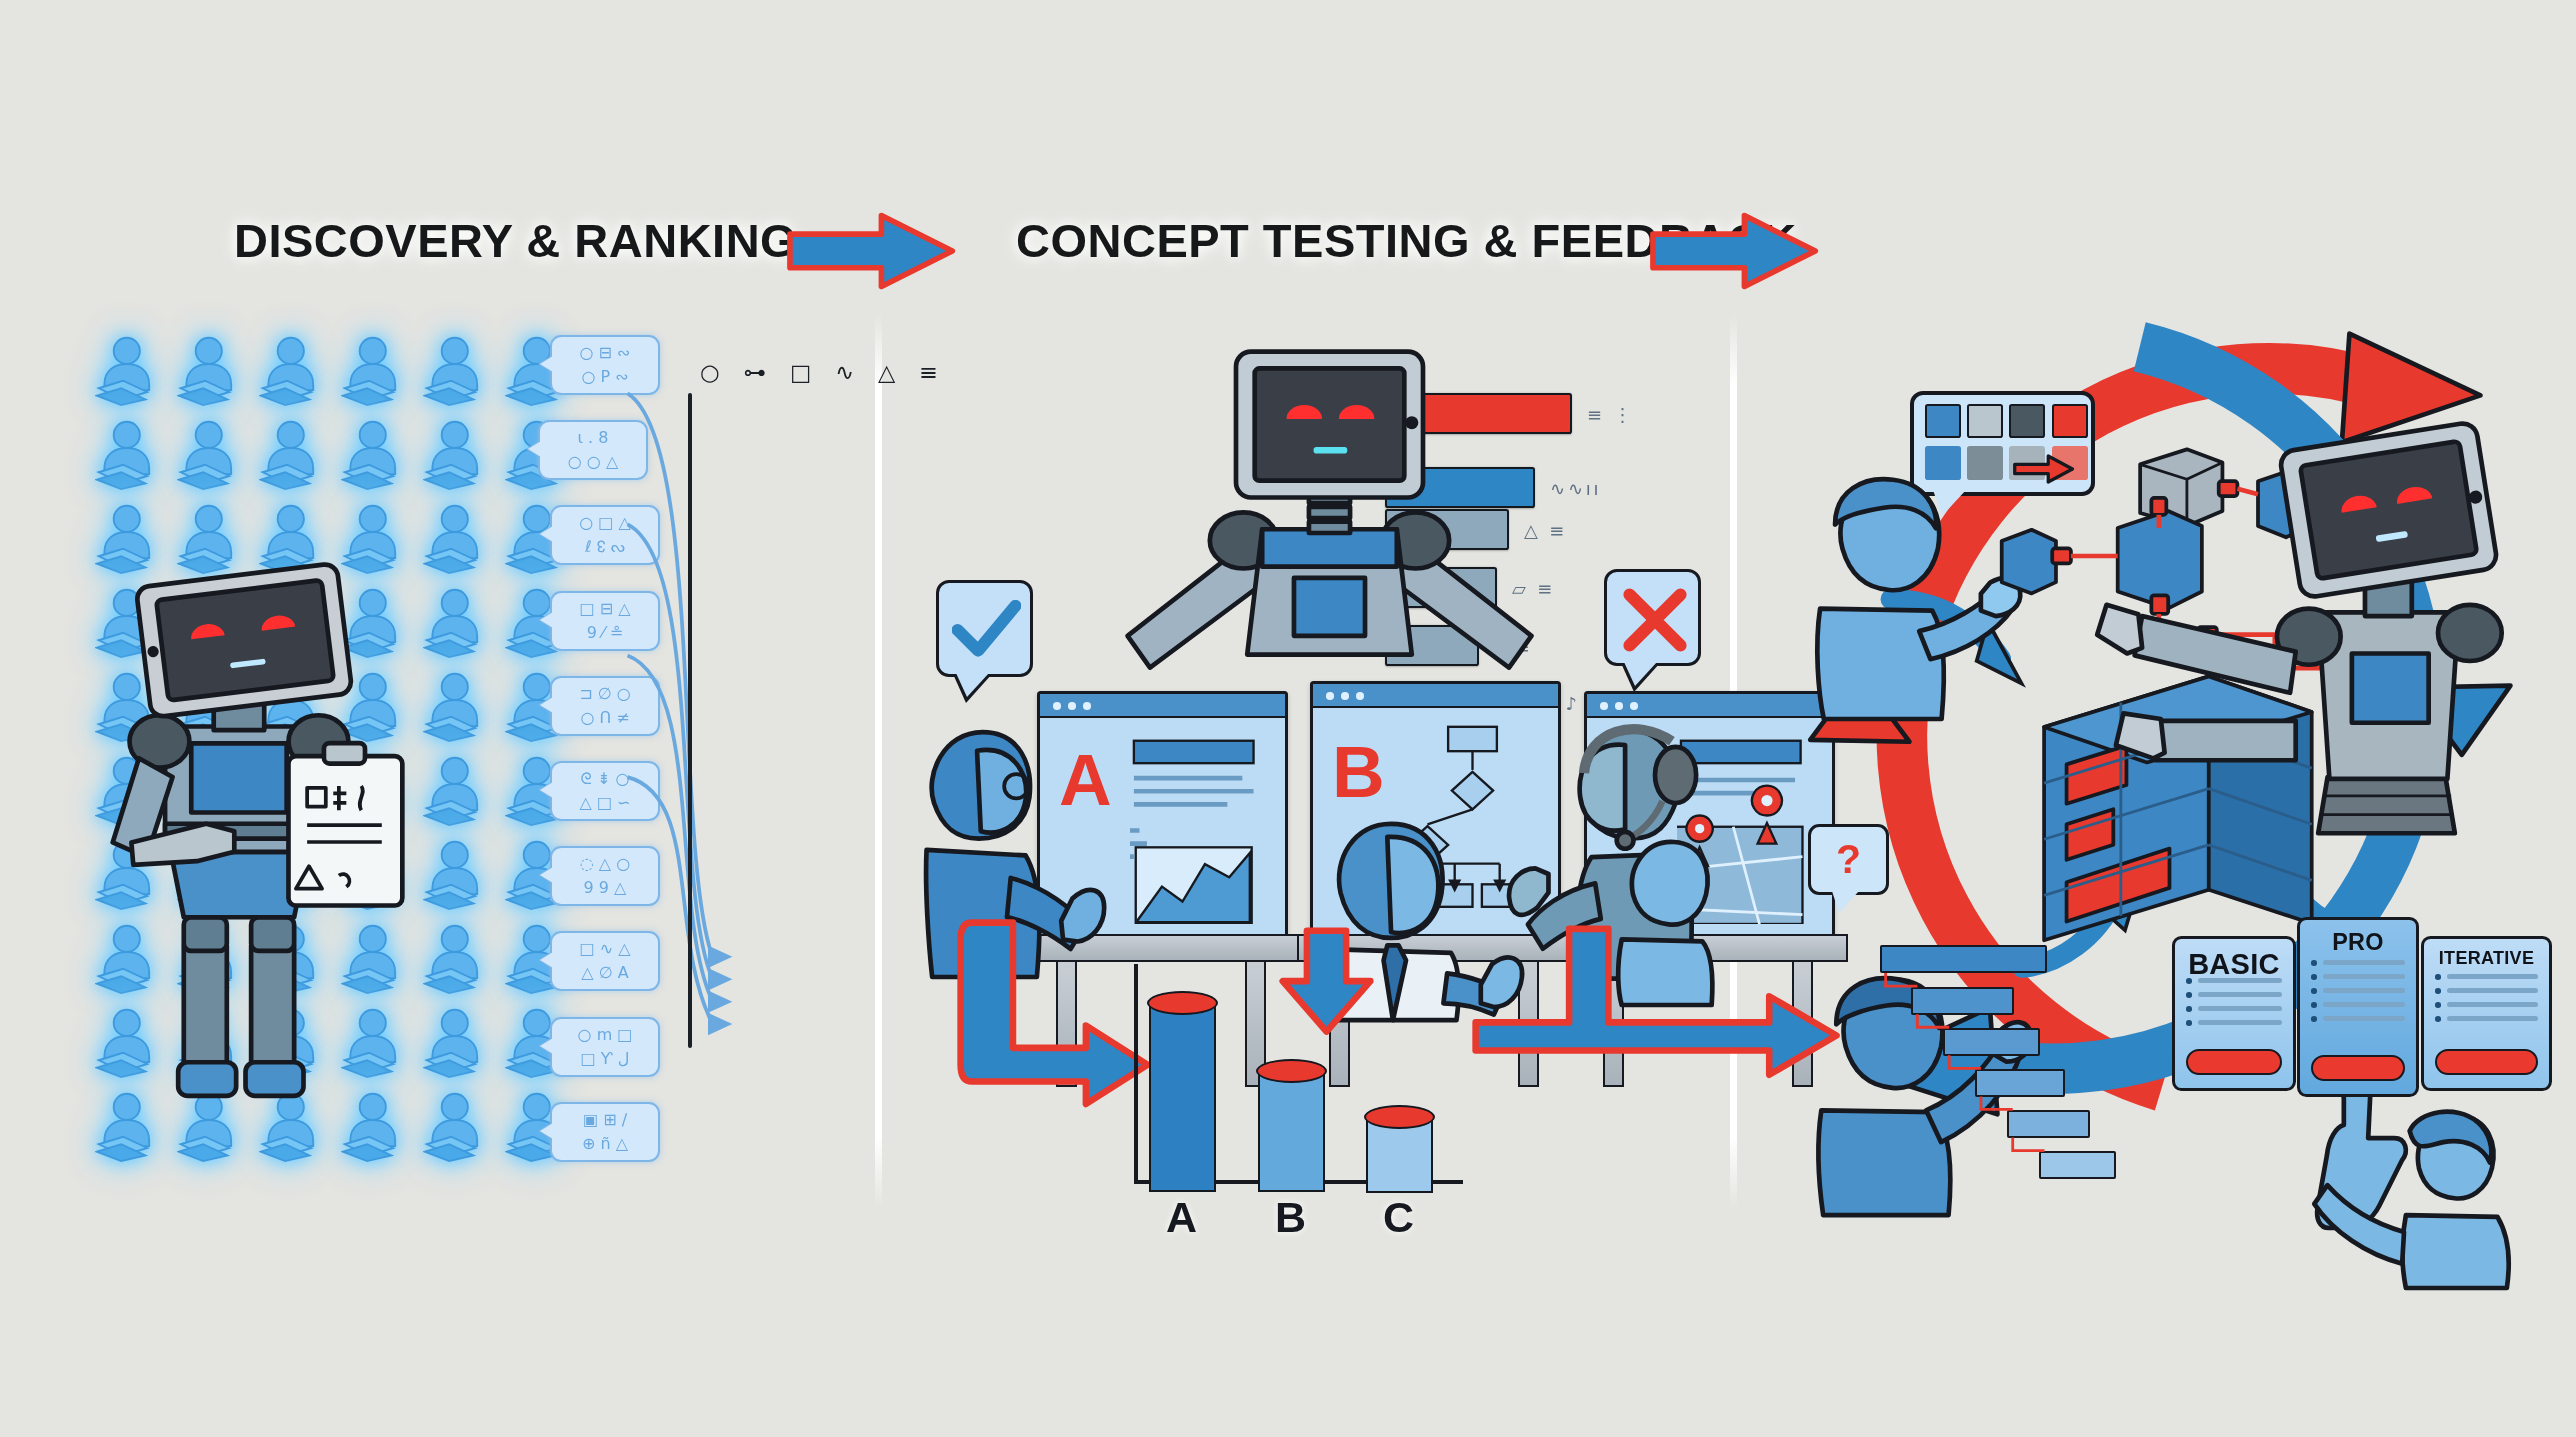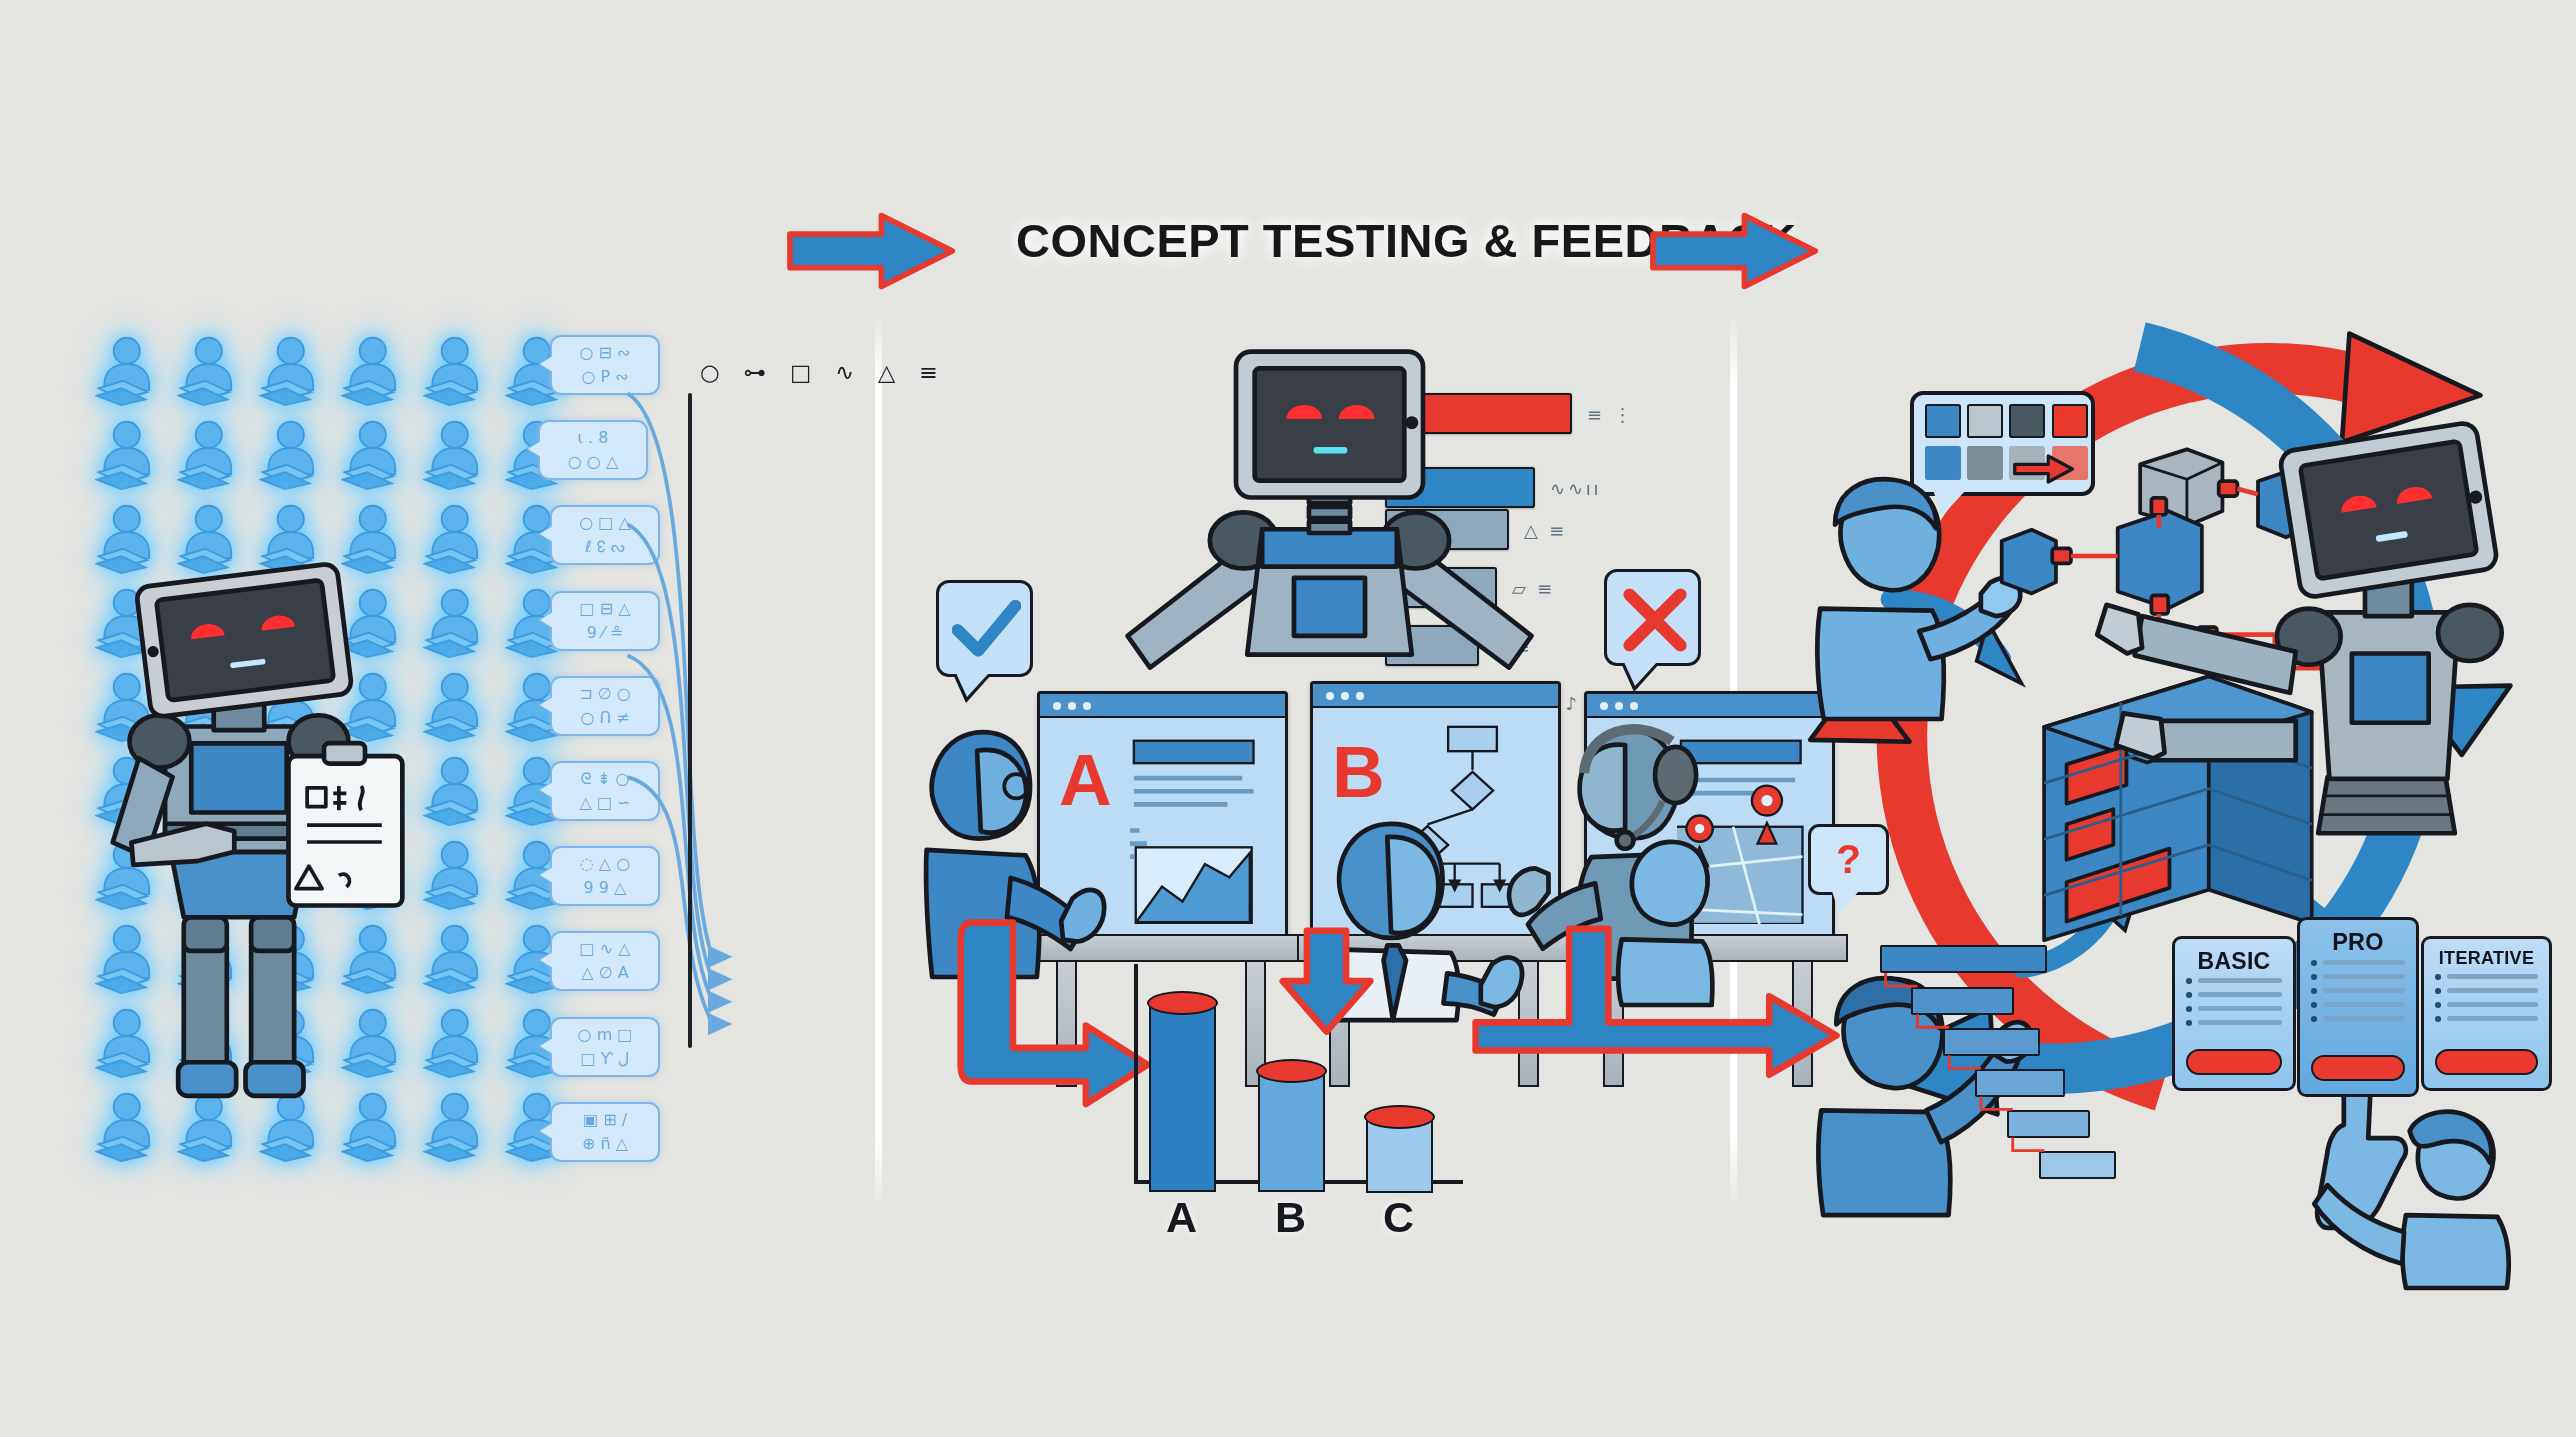--- a/index.html
+++ b/index.html
@@ -210,20 +210,21 @@
     border-left:7.5px solid transparent; border-right:20.6px solid transparent;
     border-top:22.5px solid #cde5f8;
   }
   .gantt-bar { position:absolute; border:2.8px solid #16191f; border-radius:1.9px; }
 </style>
 </head>
 <body>
 
 <div class="canvas">
 
+  <div class="phase-title" id="t1">DISCOVERY &amp; RANKING</div>
   <div class="phase-title" id="t2">CONCEPT TESTING &amp; FEEDBACK</div>
 
   <svg class="arrowsvg" style="left:784px;top:208px;" width="178" height="84" viewBox="0 0 190 90">
     <path d="M6,28 L104,28 L104,8 L180,46 L104,84 L104,64 L6,64 Z" fill="#2f86c5" stroke="#e8392e" stroke-width="6" stroke-linejoin="round"></path>
   </svg>
   <svg class="arrowsvg" style="left:1647px;top:208px;" width="178" height="84" viewBox="0 0 190 90">
     <path d="M6,28 L104,28 L104,8 L180,46 L104,84 L104,64 L6,64 Z" fill="#2f86c5" stroke="#e8392e" stroke-width="6" stroke-linejoin="round"></path>
   </svg>
 
   <div class="divider" id="div1"></div>
@@ -1354,21 +1355,21 @@
         <path d="M102,70 a19,15 0 0 1 38,0 z" class="robot-eye" stroke="none"></path>
         <path d="M162,70 a19,15 0 0 1 38,0 z" class="robot-eye" stroke="none"></path>
         <rect x="134" y="100" width="34" height="7" rx="3" fill="#bfe9ff" stroke="none"></rect>
         <circle cx="246" cy="76" r="7" fill="#16191f" stroke="none"></circle>
       </g>
     </g>
   </svg>
 
   <div id="pricing">
       <div class="price-card" style="left: 2172px; top: 936px; width: 124px; height: 155px; z-index: 5;">
-        <div class="price-name" style="font-size: 23px;">BASIC</div>
+        <div class="price-name" style="font-size: 29px;">BASIC</div>
         <div class="price-lines" style="top: 39px;">
           <div class="pl">
             <span class="pl-dot"></span>
             <span class="pl-bar"></span>
           </div>
           <div class="pl">
             <span class="pl-dot"></span>
             <span class="pl-bar"></span>
           </div>
           <div class="pl">

